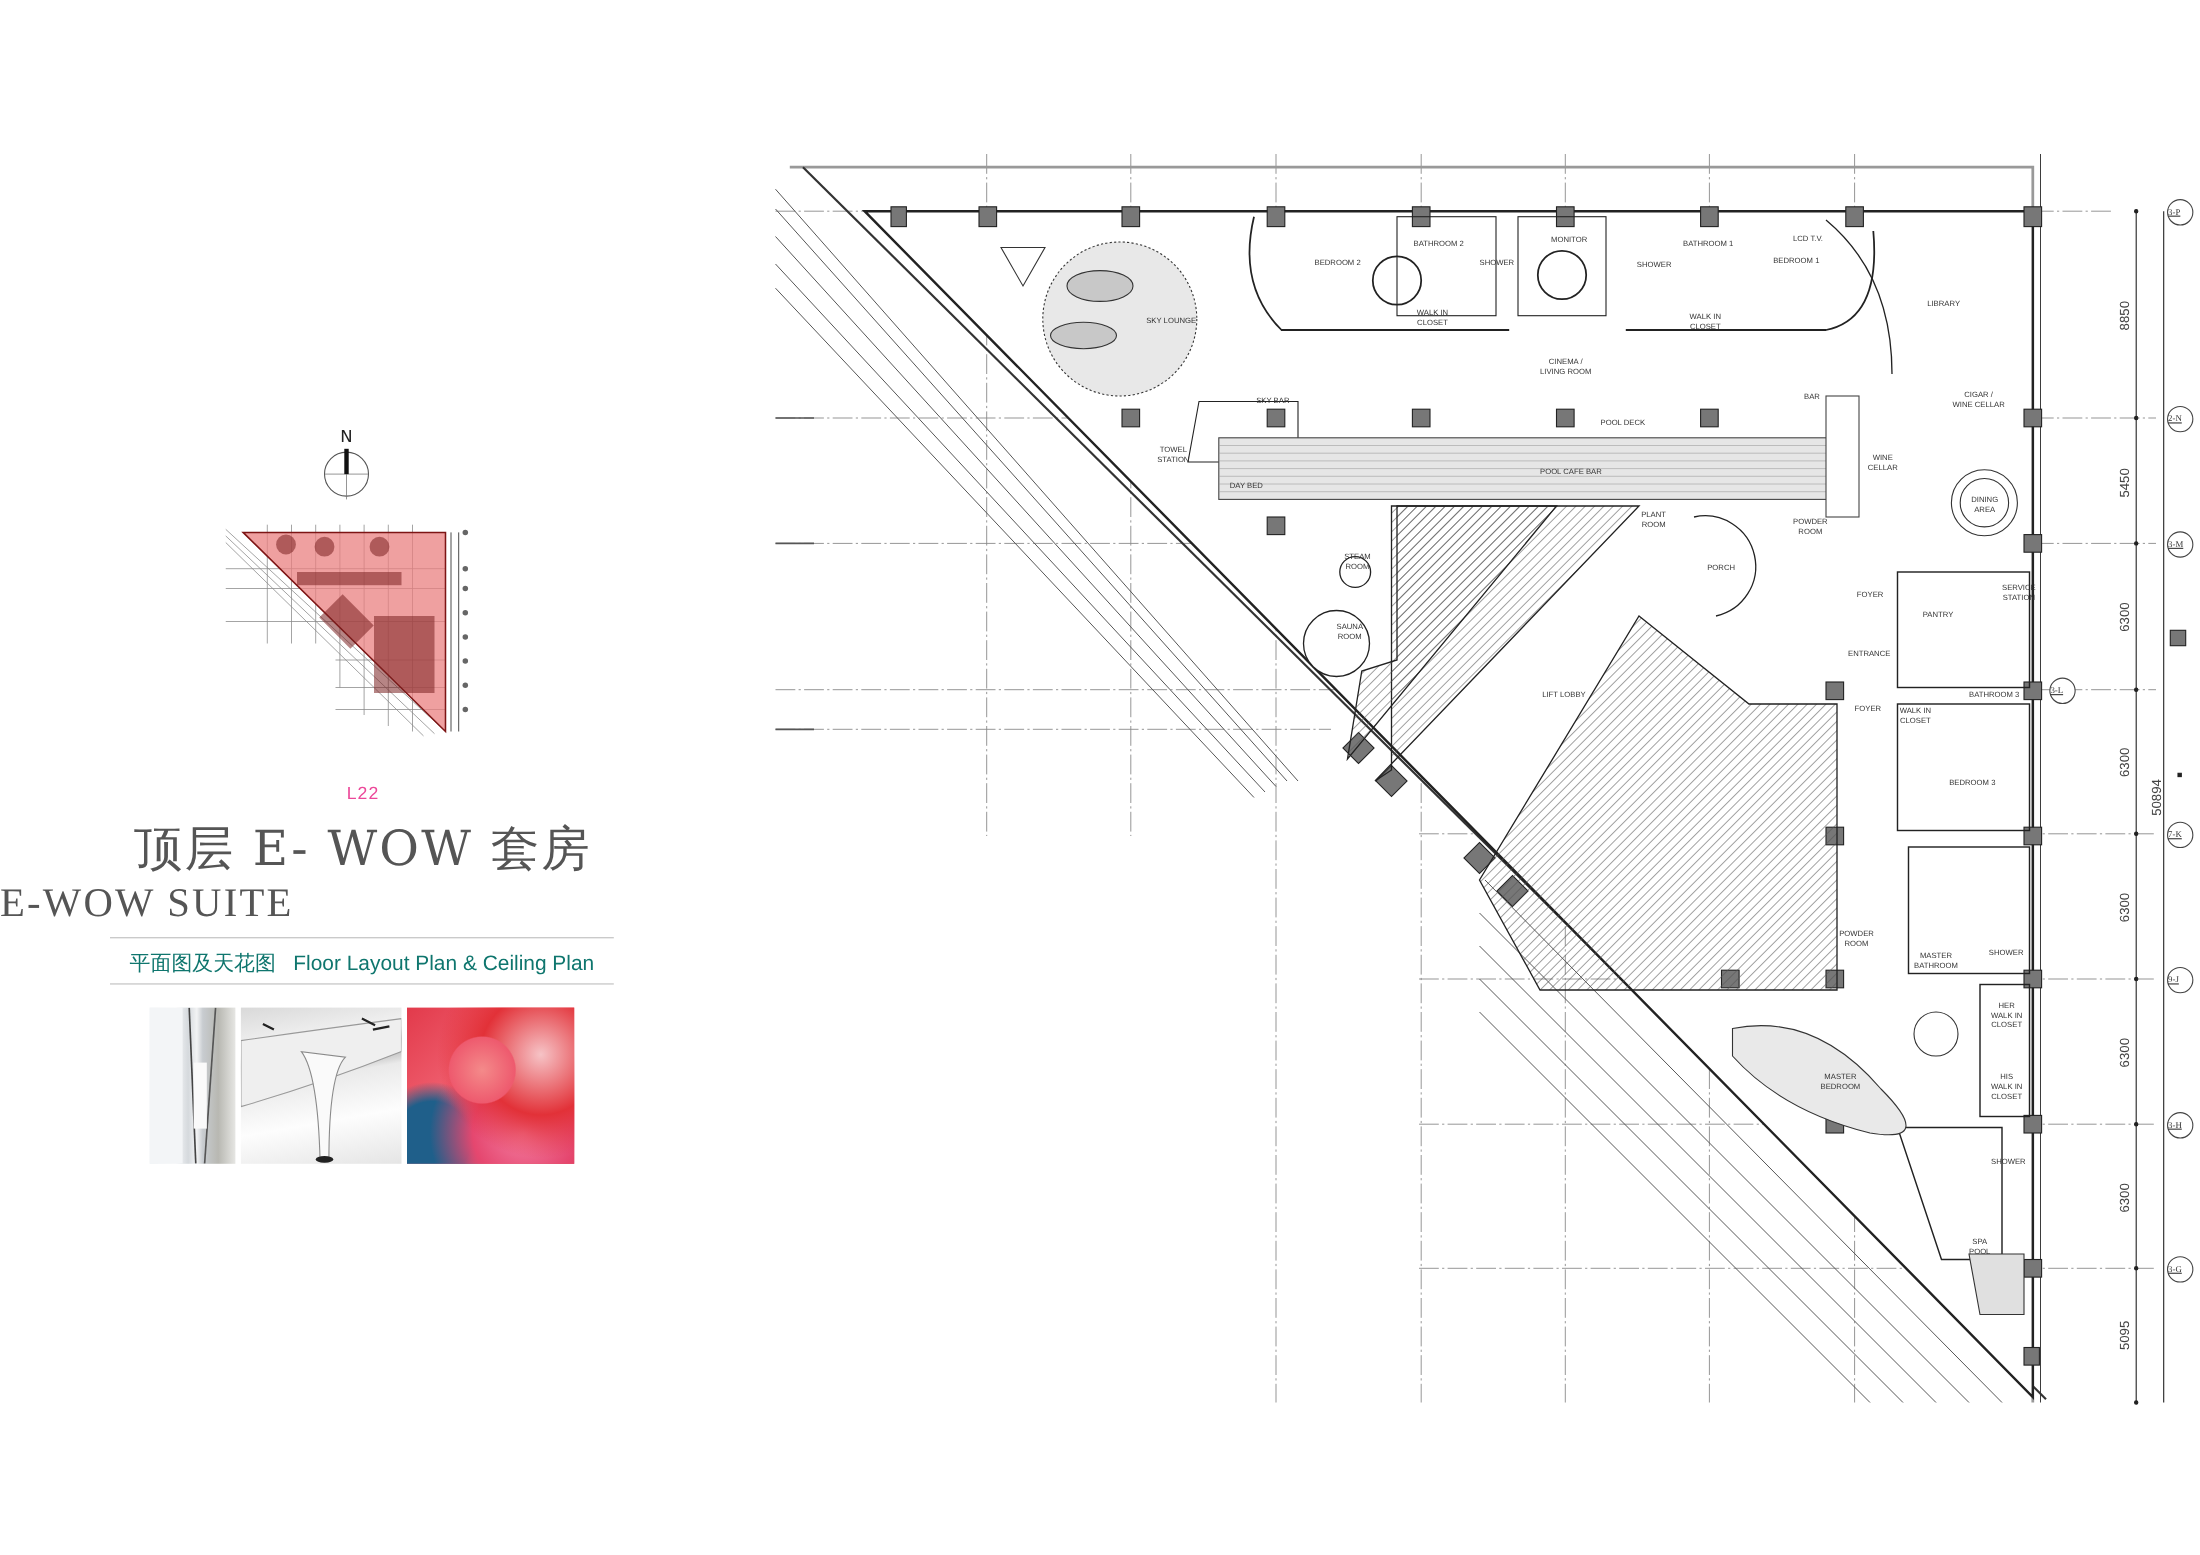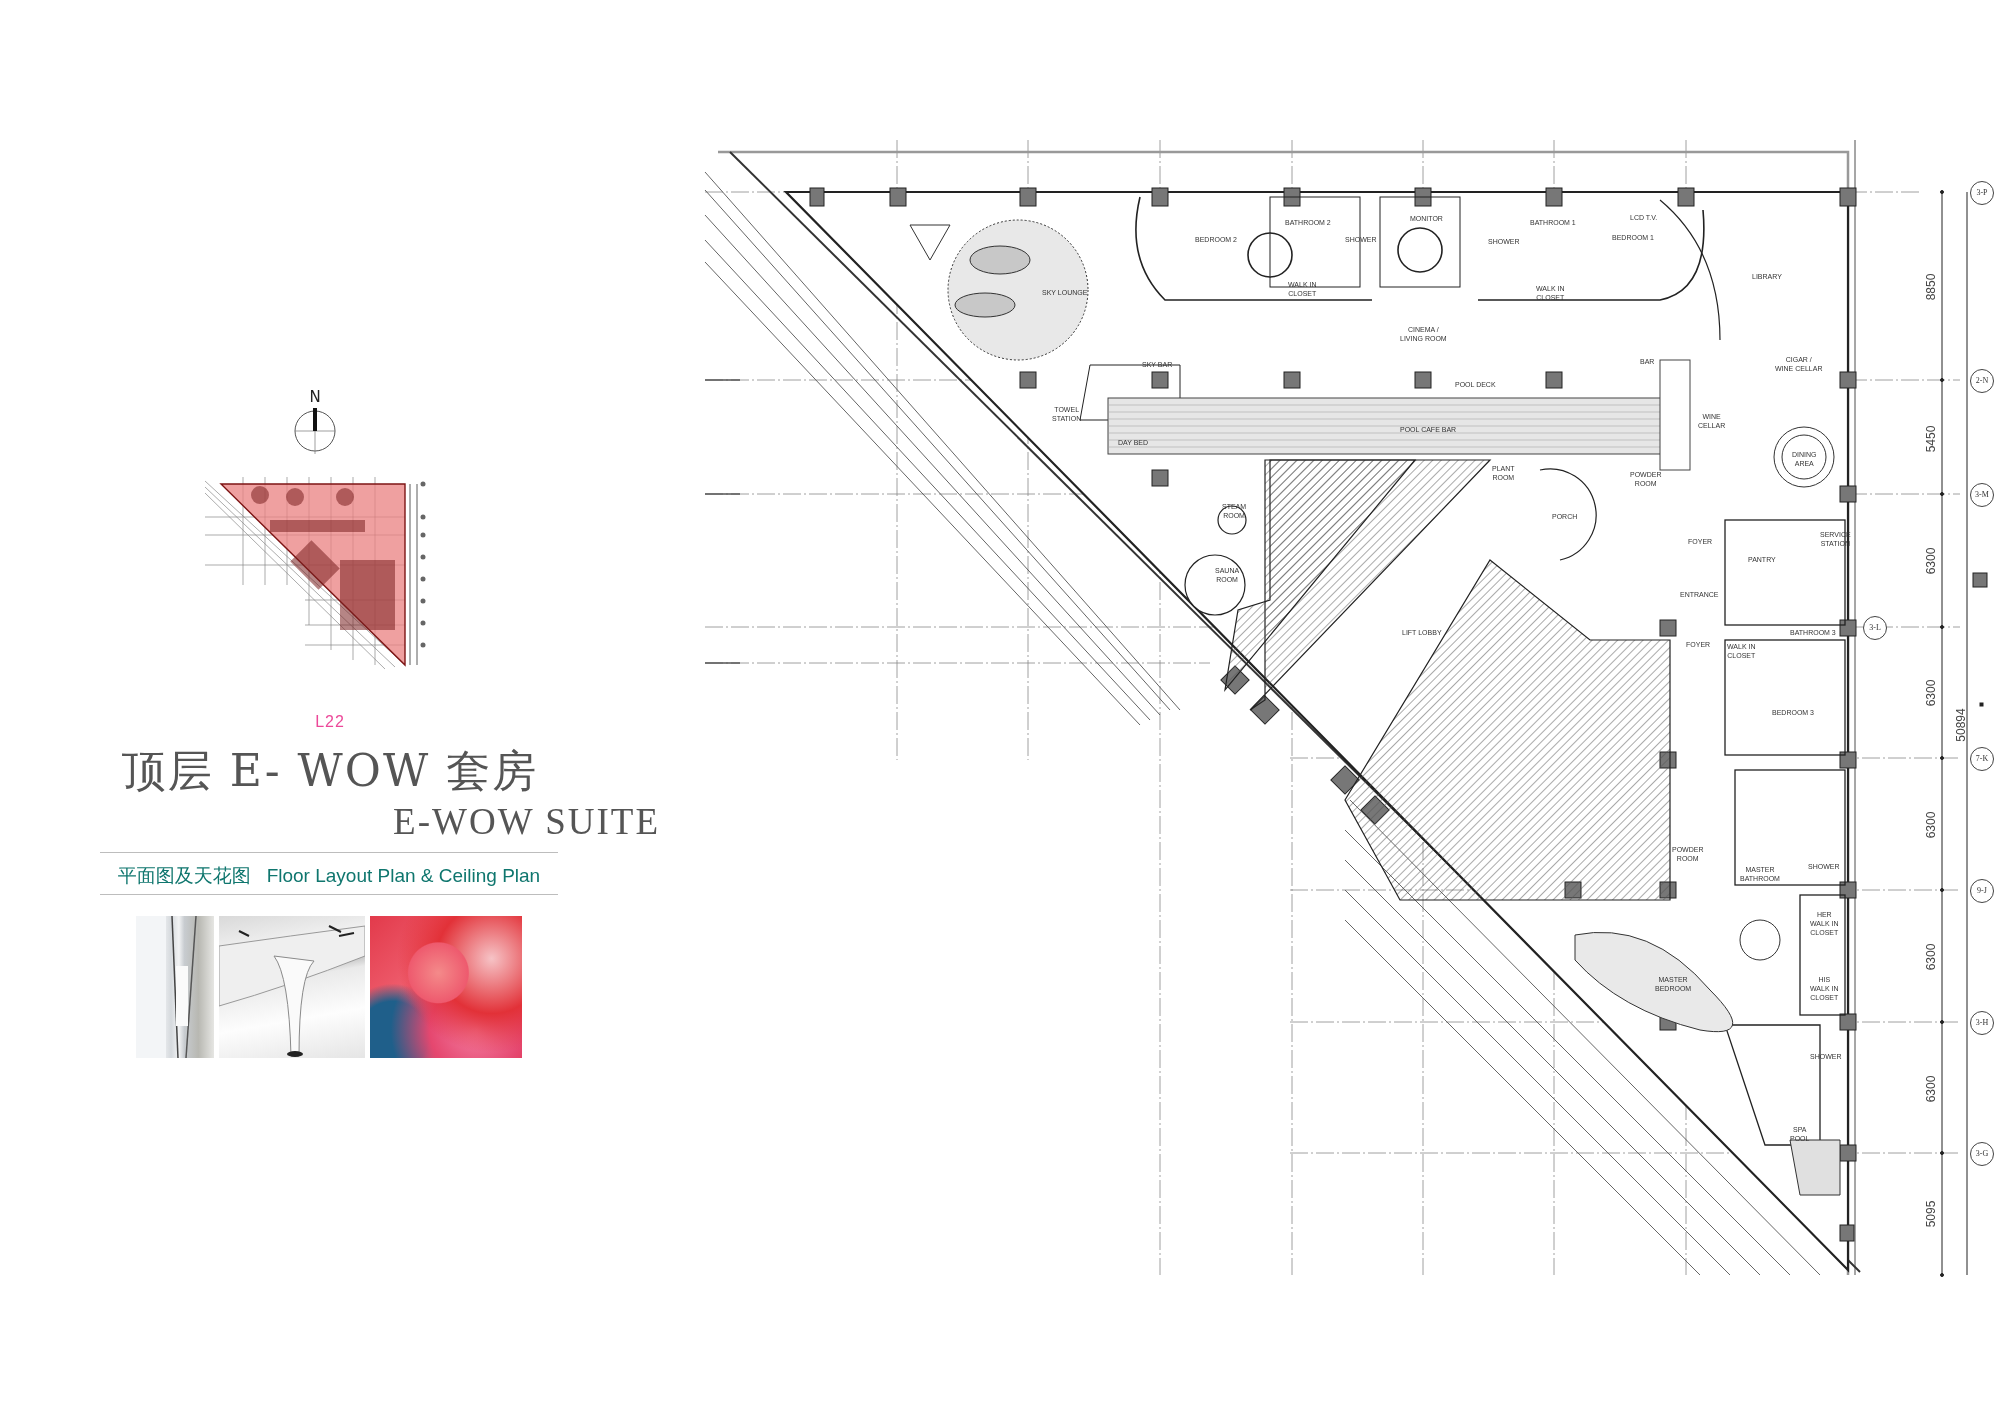--- a/index.html
+++ b/index.html
@@ -4,33 +4,33 @@
 <style>
   html,body{margin:0;padding:0;background:#ffffff;}
   body{width:2000px;height:1414px;position:relative;overflow:hidden;font-family:"Liberation Sans",sans-serif;color:#555;}
   .abs{position:absolute;}
   
   #compass{left:290px;top:388px;width:50px;height:70px;}
   #compass .n{position:absolute;left:0;width:50px;top:0;text-align:center;font-size:15px;color:#222;font-family:"DejaVu Sans",sans-serif;}
   #keyplan{left:205px;top:475px;width:230px;height:195px;}
   #level{left:0;width:660px;top:713px;text-align:center;font-size:16px;color:#ec4899;font-family:"Liberation Sans",sans-serif;letter-spacing:1px;}
   #title-cn{left:0;width:660px;top:742px;text-align:center;font-size:44px;color:#555;font-family:"DejaVu Serif",serif;letter-spacing:2px;}
-  #title-en{left:0;width:660px;top:800px;text-align:right;font-size:37px;color:#555;font-family:"Liberation Serif",serif;letter-spacing:2px;}
+  #title-en{left:0;width:660px;top:800px;text-align:left;font-size:37px;color:#555;font-family:"Liberation Serif",serif;letter-spacing:2px;}
   .rule{height:1px;background:#bdbdbd;}
   #rule1{left:100px;top:852px;width:458px;}
   #rule2{left:100px;top:894px;width:458px;}
   #subtitle{left:100px;width:458px;top:863px;text-align:center;font-size:19px;color:#0f766e;white-space:pre;}
   .thumb{top:916px;height:142px;overflow:hidden;}
   #thumb1{left:136px;width:78px;background:linear-gradient(90deg,#eef1f4 0%,#f7f8f9 30%,#d5d9dd 45%,#f2f3f4 55%,#c8ccd0 62%,#b8b8b2 80%,#e6e6e3 100%);}
   #thumb2{left:219px;width:146px;background:linear-gradient(170deg,#d9d9d9 0%,#f4f4f4 25%,#9a9a9a 32%,#eaeaea 45%,#fdfdfd 70%,#e5e5e5 100%);}
   #thumb3{left:370px;width:152px;background:radial-gradient(circle at 45% 40%,#f48a8a 0%,#ee5a6e 25%,transparent 26%),radial-gradient(circle at 50% 45%,#1e2e9a 0%,#1e2e9a 8%,transparent 9%),radial-gradient(circle at 80% 30%,#f6c3c6 0%,#e23138 35%,transparent 60%),radial-gradient(circle at 70% 80%,#f37ea2 0%,#e5476f 30%,transparent 55%),radial-gradient(circle at 15% 85%,#1f5f8a 0%,#1f5f8a 20%,transparent 30%),linear-gradient(135deg,#e23a4b,#f36a7a 50%,#d82838);}
   #plan{left:0;top:0;width:2000px;height:1414px;}
   .room-label{position:absolute;font-size:7px;color:#333;font-family:"Liberation Sans",sans-serif;text-align:center;line-height:9px;white-space:pre;}
   .dim{position:absolute;font-size:12px;color:#444;transform:rotate(-90deg);transform-origin:center;white-space:nowrap;font-family:"Liberation Sans",sans-serif;}
-  .grid-bubble{position:absolute;width:22px;height:22px;border:1px solid #444;border-radius:50%;font-size:8px;line-height:22px;text-align:center;color:#333;background:#fff;font-family:"Liberation Serif",serif;}
+  .grid-bubble{position:absolute;width:22px;height:22px;border:1px solid #444;border-radius:50%;font-size:8px;line-height:22px;text-align:left;color:#333;background:#fff;font-family:"Liberation Serif",serif;text-decoration:underline;}
 </style>
 </head>
 <body>
 
 <div id="compass" class="abs">
   <div class="n">N</div>
   <svg width="50" height="50" style="position:absolute;left:0;top:18px" viewBox="0 0 50 50">
     <circle cx="25" cy="25" r="20" fill="none" stroke="#555" stroke-width="1"></circle>
     <line x1="5" y1="25" x2="45" y2="25" stroke="#777" stroke-width="0.7"></line>
     <line x1="25" y1="25" x2="25" y2="48" stroke="#777" stroke-width="0.7"></line>

